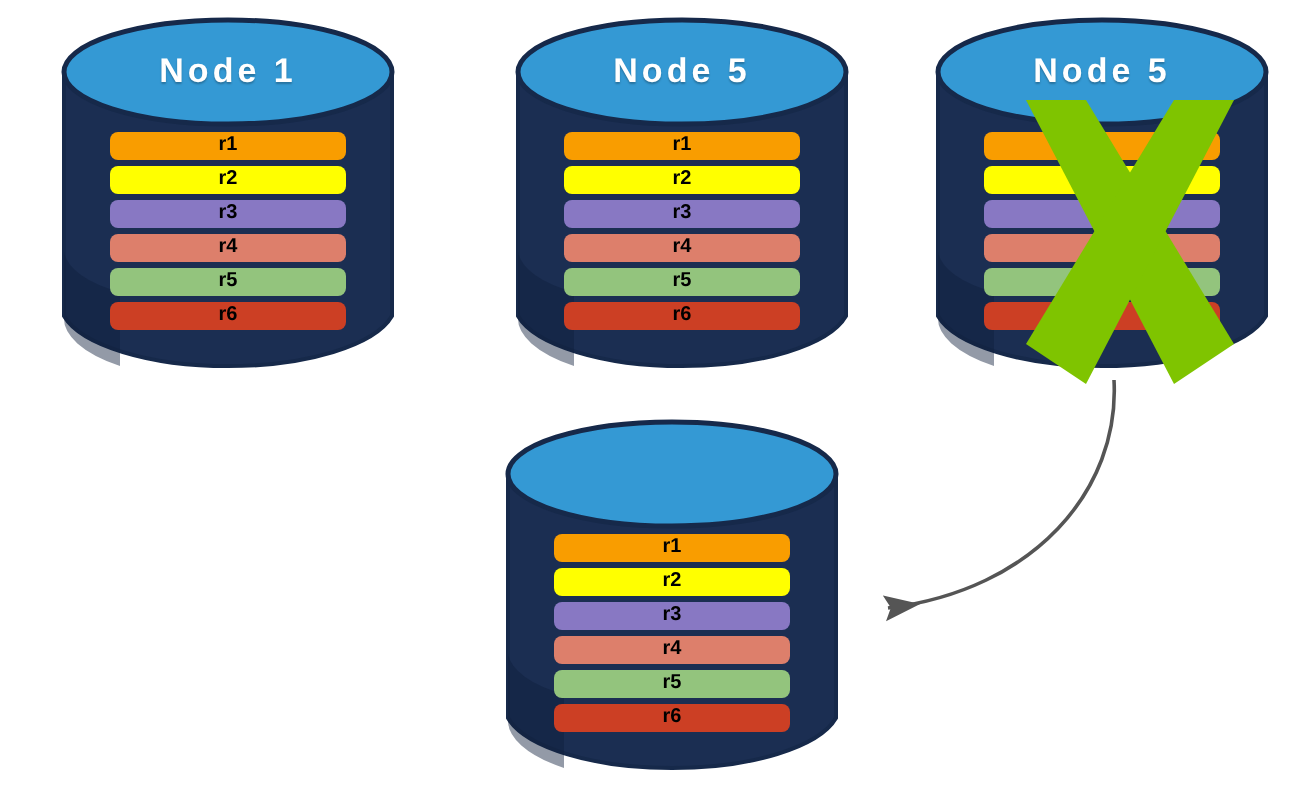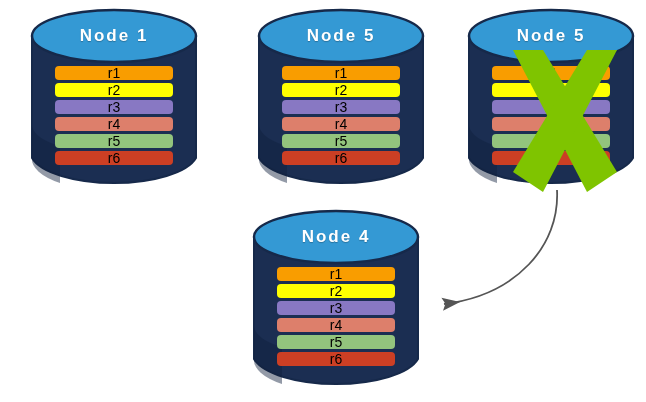--- a/index.html
+++ b/index.html
@@ -49,22 +49,22 @@
     position: absolute;
     left: 0;
     width: 100%;
   }
   .row {
     position: relative;
     height: 14px;
     margin: 0 auto 3px auto;
     border-radius: 4px;
     color: #000000;
-    font-weight: normal;
-    font-size: 14px;
+    font-weight: bold;
+    font-size: 10px;
     line-height: 14px;
     text-align: center;
     font-family: "Liberation Sans", sans-serif;
     box-sizing: border-box;
   }
   .row:last-child { margin-bottom: 12px; }
   .xmark {
     position: absolute;
     pointer-events: none;
   }
@@ -137,21 +137,20 @@
       <path d="M82,0 L112,0 L38,142 L8,122 Z" fill="#7FC400"></path>
     </svg>
   </div>
 
   <div class="node-wrap" style="left:240px; top:207px; width:168px; height:184px;">
     <svg class="node-svg" width="168" height="184" viewBox="0 0 168 184">
       <path d="M2,30 L2,152 A84,32 0 0 0 166,152 L166,30 Z" fill="#1B2E52" stroke="#16294A" stroke-width="2"></path>
       <path d="M2,120 L2,152 A84,32 0 0 0 30,177 L30,140 A60,26 0 0 1 2,120 Z" fill="#0F1E3C" opacity="0.45"></path>
       <ellipse cx="84" cy="30" rx="82" ry="26" fill="#3499D4" stroke="#16294A" stroke-width="2.5"></ellipse>
     </svg>
-    <div class="node-title" style="top:20px;">Node  4</div>
     <div class="rows" style="top:60px;">
       <div class="row" style="width:118px; background:#F99D00;"><span>r1</span></div>
       <div class="row" style="width:118px; background:#FFFF00;"><span>r2</span></div>
       <div class="row" style="width:118px; background:#8878C3;"><span>r3</span></div>
       <div class="row" style="width:118px; background:#DD7F6B;"><span>r4</span></div>
       <div class="row" style="width:118px; background:#93C47D;"><span>r5</span></div>
       <div class="row" style="width:118px; background:#CC3F24;"><span>r6</span></div>
     </div>
   </div>
 

